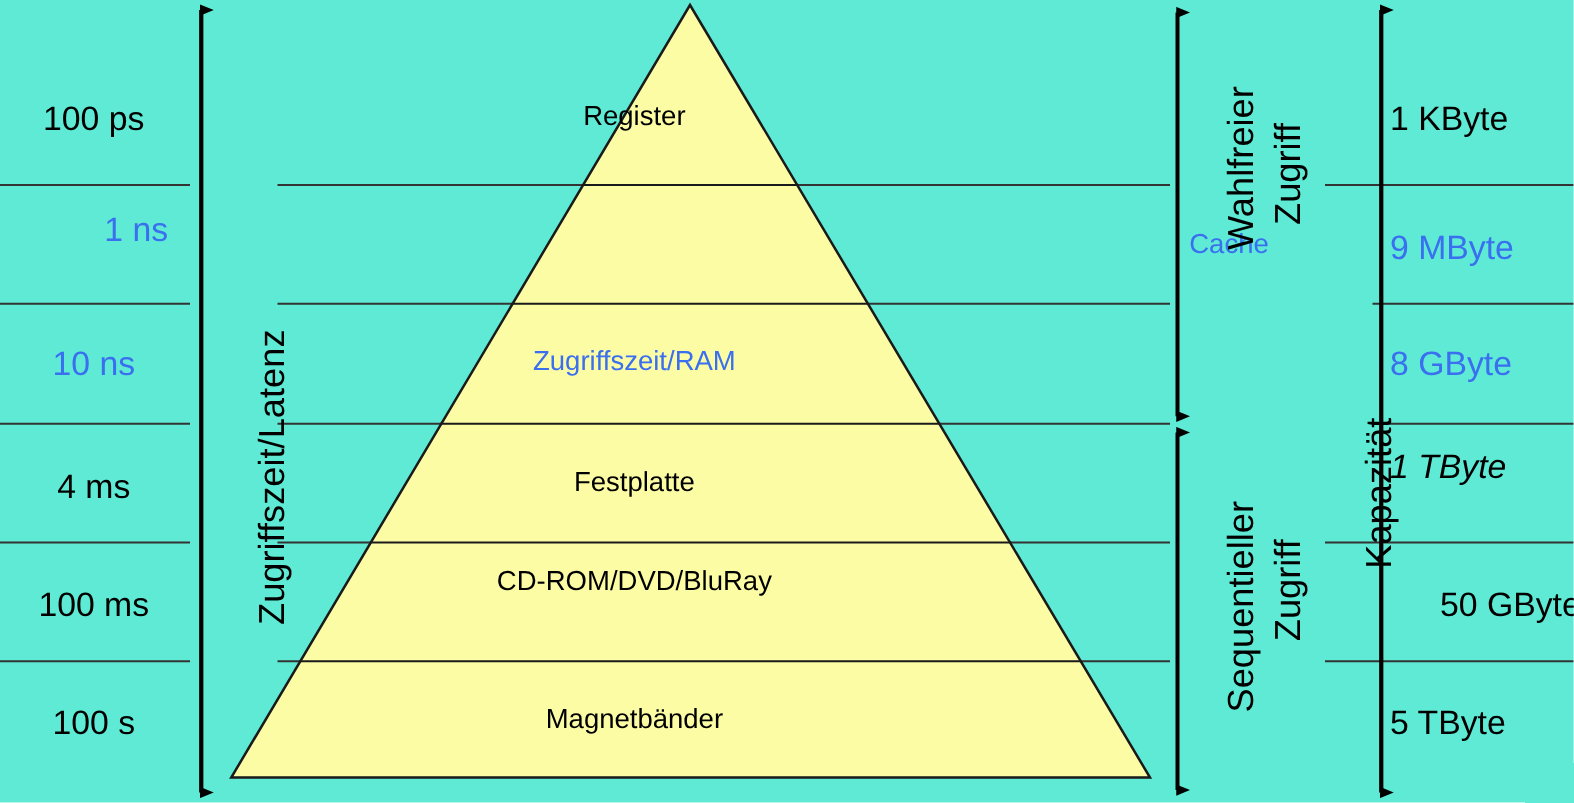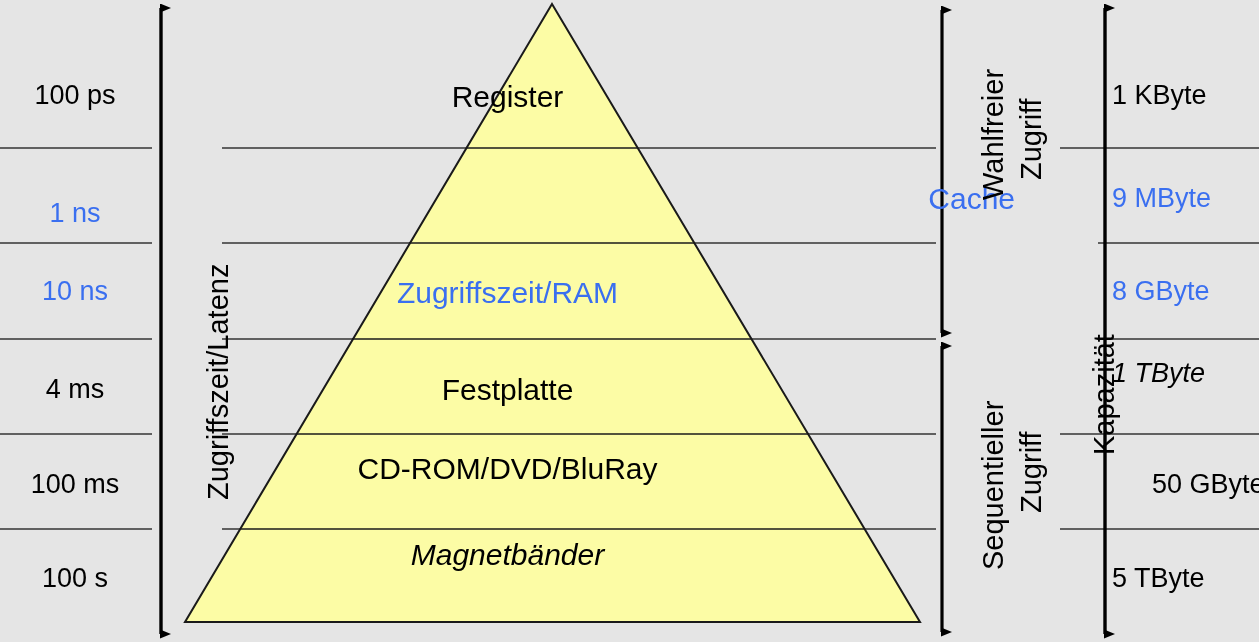--- a/index.html
+++ b/index.html
@@ -1,32 +1,32 @@
 <!DOCTYPE html>
 <html><head>
 <meta charset="utf-8">
 <title>Speicherhierarchie</title>
 <style>
   html,body{margin:0;padding:0;background:#ffffff;}
   body{width:1259px;height:642px;overflow:hidden;
        font-family:"Liberation Sans","DejaVu Sans",sans-serif;}
-  #stage{position:relative;width:1259px;height:642px;background:#e5e5e5;}
+  #stage{position:relative;width:1259px;height:642px;background:#5eead4;}
 
   
   #art{position:absolute;left:0;top:0;width:1259px;height:642px;}
 
   
   .lbl{position:absolute;white-space:nowrap;color:#000;font-size:27px;line-height:1;}
   .lbl.blue{color:#3a6ff0;}
 
   .left-lbl{left:0;width:150px;text-align:center;}
   .right-lbl{left:1112px;text-align:left;}
 
   .tier-lbl{position:absolute;width:1015px;left:0;text-align:center;
-            font-size:30px;color:#000;white-space:nowrap;}
+            font-size:22px;color:#000;white-space:nowrap;}
   .tier-lbl.blue{color:#3a6ff0;}
 
   .vrot{position:absolute;transform-origin:0 0;
         transform:rotate(-90deg);white-space:nowrap;
         font-size:29px;color:#000;line-height:1;}
 </style>
 </head>
 <body>
 
 <div id="stage">
@@ -84,39 +84,39 @@
 
     <g>
       <line x1="942" y1="10" x2="942" y2="333" stroke="#000" stroke-width="3.2" marker-start="url(#ah-up)" marker-end="url(#ah-dn)"></line>
     </g>
     <g>
       <line x1="942" y1="346" x2="942" y2="632" stroke="#000" stroke-width="3.2" marker-start="url(#ah-up)" marker-end="url(#ah-dn)"></line>
     </g>
   </svg>
 
   <div class="lbl left-lbl" style="top:82px;">100 ps</div>
-  <div class="lbl left-lbl blue" style="top:200px;">1 ns</div>
+  <div class="lbl left-lbl blue" style="top:171px;padding-left:34px;">1 ns</div>
   <div class="lbl left-lbl blue" style="top:278px;">10 ns</div>
   <div class="lbl left-lbl" style="top:376px;">4 ms</div>
   <div class="lbl left-lbl" style="top:471px;">100 ms</div>
   <div class="lbl left-lbl" style="top:565px;">100 s</div>
 
   <div class="lbl right-lbl" style="top:82px;">1 KByte</div>
   <div class="lbl right-lbl blue" style="top:185px;">9 MByte</div>
   <div class="lbl right-lbl blue" style="top:278px;">8 GByte</div>
   <div class="lbl right-lbl" style="top:360px;font-style:italic;">1 TByte</div>
   <div class="lbl right-lbl" style="top:471px;margin-left:40px;">50 GByte</div>
   <div class="lbl right-lbl" style="top:565px;text-align:center;">5 TByte</div>
 
   <div class="tier-lbl" style="top:80px;">Register</div>
   <div class="tier-lbl blue" style="top:182px;text-align:right;">Cache</div>
   <div class="tier-lbl blue" style="top:276px;">Zugriffszeit/RAM</div>
   <div class="tier-lbl" style="top:373px;">Festplatte</div>
   <div class="tier-lbl" style="top:452px;">CD-ROM/DVD/BluRay</div>
-  <div class="tier-lbl" style="top:538px;font-style:italic;">Magnetbänder</div>
+  <div class="tier-lbl" style="top:562px;">Magnetbänder</div>
 
   <div class="vrot" style="left:204px;top:500px;">Zugriffszeit/Latenz</div>
 
   <div class="vrot" style="left:1090px;top:455px;">Kapazität</div>
 
   <div class="vrot" style="left:979px;top:200px;">Wahlfreier</div>
   <div class="vrot" style="left:1017px;top:180px;">Zugriff</div>
 
   <div class="vrot" style="left:979px;top:570px;">Sequentieller</div>
   <div class="vrot" style="left:1017px;top:513px;">Zugriff</div>

